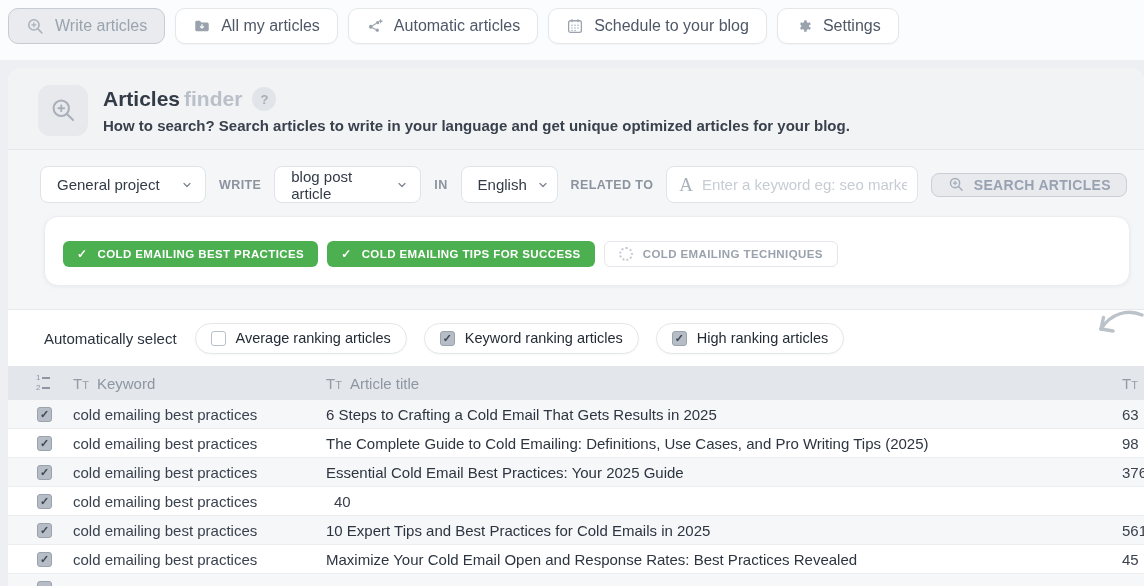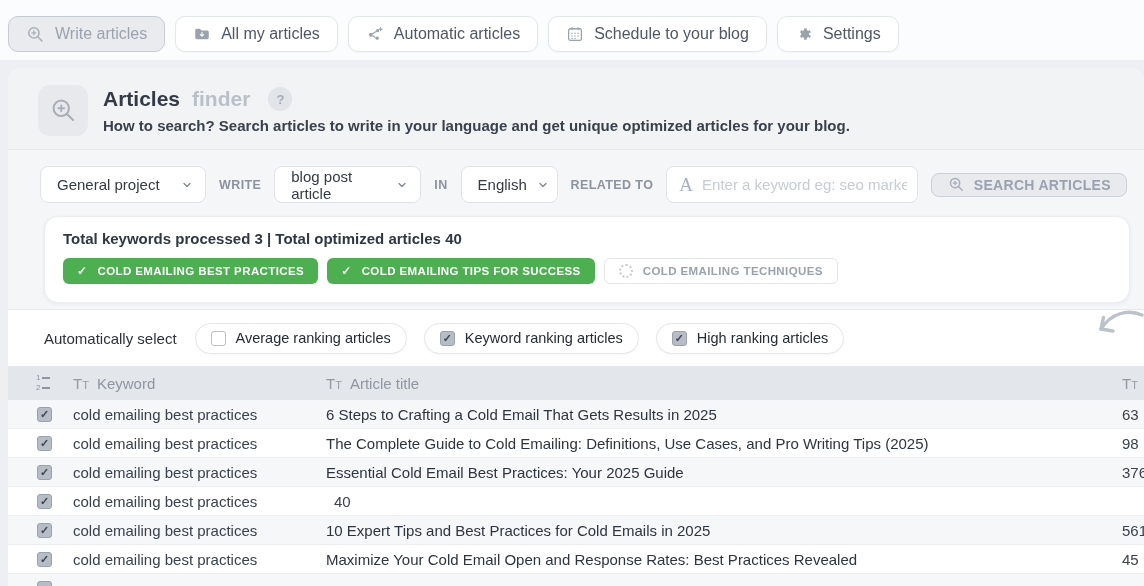--- a/index.html
+++ b/index.html
@@ -6,40 +6,40 @@
   html,body { width:1144px; height:586px; overflow:hidden; }
   body {
     font-family:"Liberation Sans", sans-serif;
     background:#edeff2;
     position:relative;
     color:#333b46;
   }
   svg { display:block; }
 
   
-  .topbar { height:60px; background:#fbfcfd; padding:8px 0 0 8px; display:flex; gap:10px; align-items:center; }
+  .topbar { height:60px; background:#fbfcfd; padding:8px 0 0 8px; display:flex; gap:10px; align-items:flex-start; }
   .tab {
     display:inline-flex; align-items:center; gap:10px;
     height:36px; padding:0 17px; background:#ffffff;
     border:1px solid #e4e7ea; border-radius:10px;
     font-size:16px; color:#4e5866; cursor:pointer;
     box-shadow:0 1px 2px rgba(30,40,60,.04);
     white-space:nowrap;
   }
   .tab .ticon { color:#9aa3ad; display:inline-flex; }
   .tab.active { background:#e9ebee; border:1.5px solid #c6ccd3; color:#9aa3ae; box-shadow:none; }
   .tab.active .ticon { color:#aab2bb; }
 
   
   .card { position:absolute; left:8px; right:0; top:68px; bottom:0; background:#ffffff; border-radius:14px 14px 0 0; overflow:hidden; }
 
   .card-head { height:82px; background:#f2f3f5; border-bottom:1px solid #e6e9ec; padding:17px 0 0 30px; display:flex; }
   .head-icon { width:50px; height:51px; border-radius:12px; background:#e7e9ed; display:flex; align-items:center; justify-content:center; color:#a8afb9; flex:0 0 auto; }
   .head-text { margin-left:15px; padding-top:2px; }
-  .title-line { display:flex; align-items:flex-start; gap:12px; }
+  .title-line { display:flex; align-items:flex-start; gap:4px; }
   .title-main { font-size:21px; font-weight:700; color:#333b47; }
   .title-accent { font-size:21px; font-weight:700; color:#b9c0c9; }
   .help-badge { width:24px; height:24px; border-radius:50%; background:#e1e4e8; color:#a6adb6; font-size:13px; font-weight:700; display:inline-flex; align-items:center; justify-content:center; margin-left:6px; }
   .subtitle { margin-top:6px; font-size:15px; font-weight:700; color:#39414d; }
 
   
   .form-section { height:160px; background:#f5f6f8; border-bottom:1px solid #e7e9ec; position:relative; }
   .form-row { display:flex; align-items:center; padding:16px 0 0 32px; gap:11px; }
   .sel {
     height:37px; background:#fff; border:1px solid #dfe3e8; border-radius:8px;
@@ -256,27 +256,20 @@
     </div>
     <span class="doodle-arrow">
       <svg width="50" height="38" viewBox="0 0 50 38" fill="none" stroke="currentColor" stroke-width="3.4" stroke-linecap="round" stroke-linejoin="round">
           <path d="M48 7 C34 1 17 5 7 21"></path>
           <path d="M7 21 L9.5 9.5"></path>
           <path d="M7 21 L19 23"></path>
         </svg>
     </span>
 
     <div class="totals-box">
-      <div class="totals-line">
-        <span>Total keywords processed</span>
-        <b>3</b>
-        <span>|</span>
-        <span>Total optimized articles</span>
-        <b>40</b>
-      </div>
       <div class="chips">
         <div class="chip done">
           <span class="chk">✓</span>
           <span>COLD EMAILING BEST PRACTICES</span>
         </div>
         <div class="chip done">
           <span class="chk">✓</span>
           <span>COLD EMAILING TIPS FOR SUCCESS</span>
         </div>
         <div class="chip loading">

